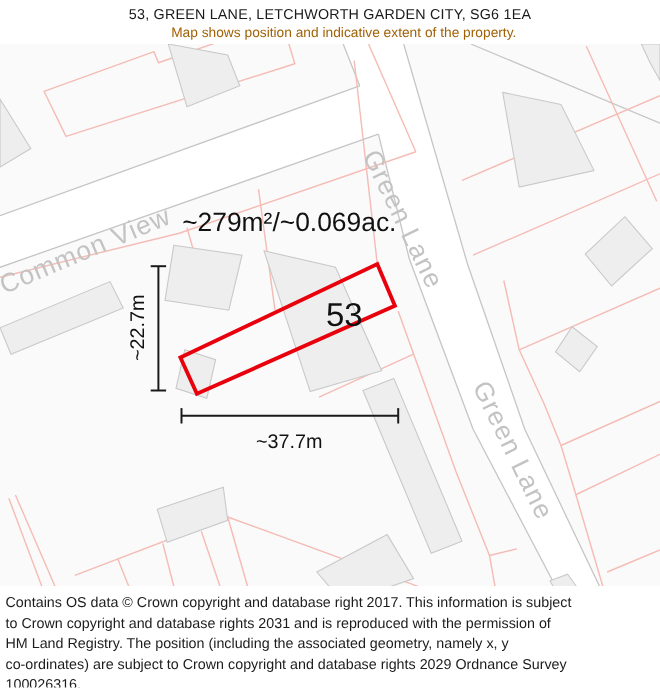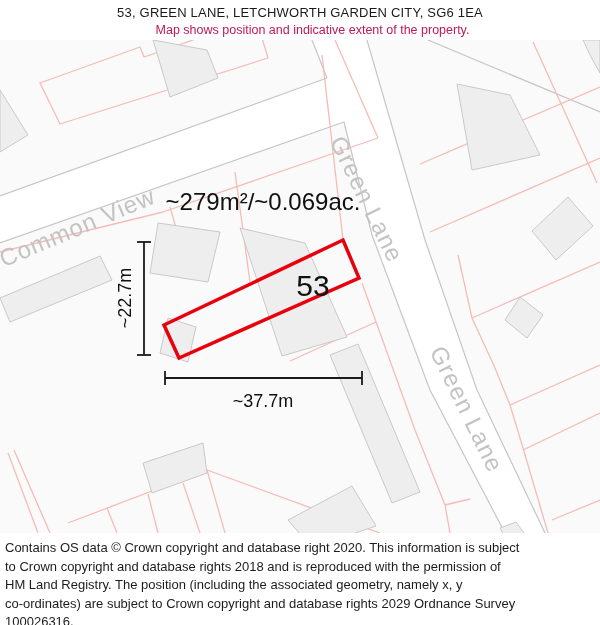--- a/index.html
+++ b/index.html
@@ -1,20 +1,20 @@
 <!DOCTYPE html>
 <html><head>
 <meta charset="utf-8">
 <style>
   html,body{margin:0;padding:0;}
   body{width:600px;height:625px;overflow:hidden;background:#ffffff;}
   .page{width:600px;height:503px;background:#ffffff;font-family:"Liberation Sans",sans-serif;position:relative;}
   header{height:40px;box-sizing:border-box;padding-top:5px;text-align:center;background:#ffffff;}
   .t1{font-size:13px;color:#1a1a1a;letter-spacing:0.2px;}
-  .t2{font-size:12.5px;color:#be185d;margin-top:3px;margin-left:25px;}
+  .t2{font-size:12.5px;color:#a16207;margin-top:3px;margin-left:25px;}
   .map-wrap{position:absolute;top:40px;left:0;width:600px;height:493px;overflow:hidden;}
   footer{position:absolute;top:533px;left:0;width:600px;box-sizing:border-box;padding:6px 4px 0 5px;
          font-size:13px;line-height:18.5px;color:#1c1c1c;background:#ffffff;}
   footer div{white-space:nowrap;}
   svg text{font-family:"Liberation Sans",sans-serif;}
 </style>
 </head>
 <body>
 
 <div class="page">
@@ -84,20 +84,20 @@
         <line x1="165" y1="331" x2="165" y2="345" stroke="#1a1a1a" stroke-width="1.8"></line>
         <line x1="362" y1="331" x2="362" y2="345" stroke="#1a1a1a" stroke-width="1.8"></line>
         <text x="263" y="367" text-anchor="middle" font-size="18" fill="#111111">~37.7m</text>
         <polygon points="164,285 343,200 359,238 179,318" fill="none" stroke="#e8000c" stroke-width="3.5" stroke-linejoin="miter"></polygon>
         <text x="313" y="248" text-anchor="middle" dominant-baseline="middle" font-size="30" fill="#111111">53</text>
         <text x="263" y="164" text-anchor="middle" dominant-baseline="middle" font-size="24" fill="#111111">~279m²/~0.069ac.</text>
       </svg>
   </div>
 
   <footer>
-    <div>Contains OS data © Crown copyright and database right 2020. This information is subject</div>
-    <div>to Crown copyright and database rights 2018 and is reproduced with the permission of</div>
+    <div>Contains OS data © Crown copyright and database right 2017. This information is subject</div>
+    <div>to Crown copyright and database rights 2031 and is reproduced with the permission of</div>
     <div>HM Land Registry. The position (including the associated geometry, namely x, y</div>
     <div>co-ordinates) are subject to Crown copyright and database rights 2029 Ordnance Survey</div>
     <div>100026316.</div>
   </footer>
 
 </div>
 
 </body></html>

